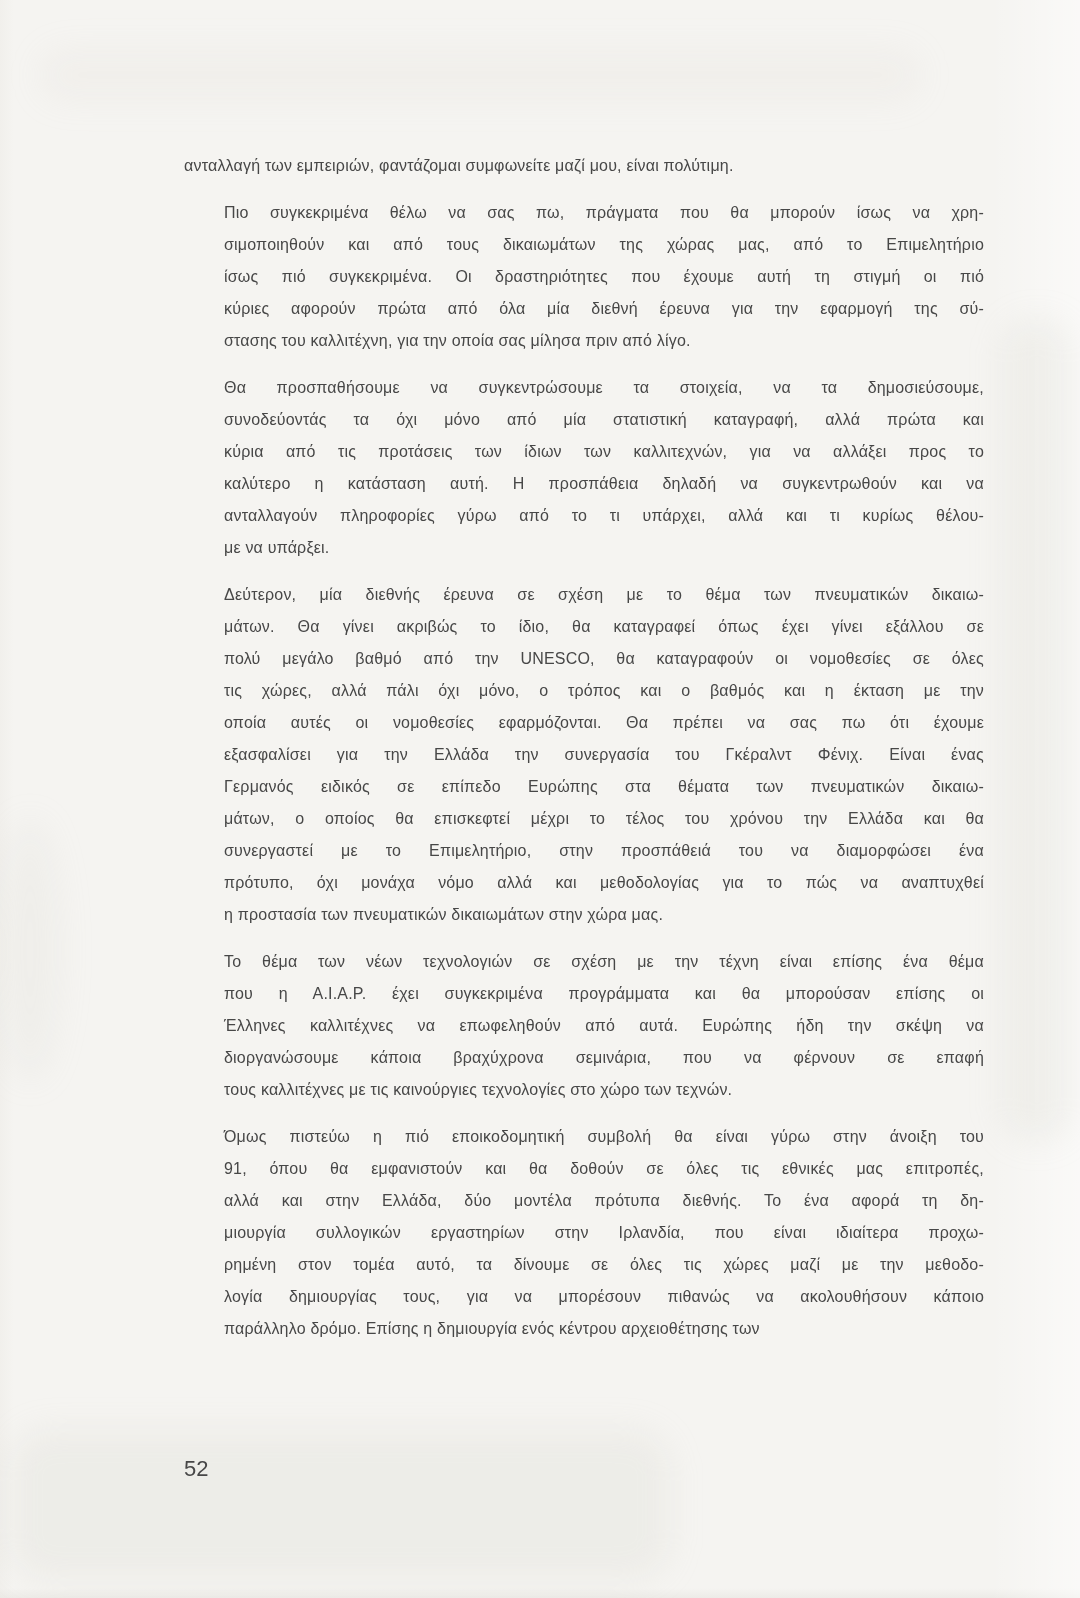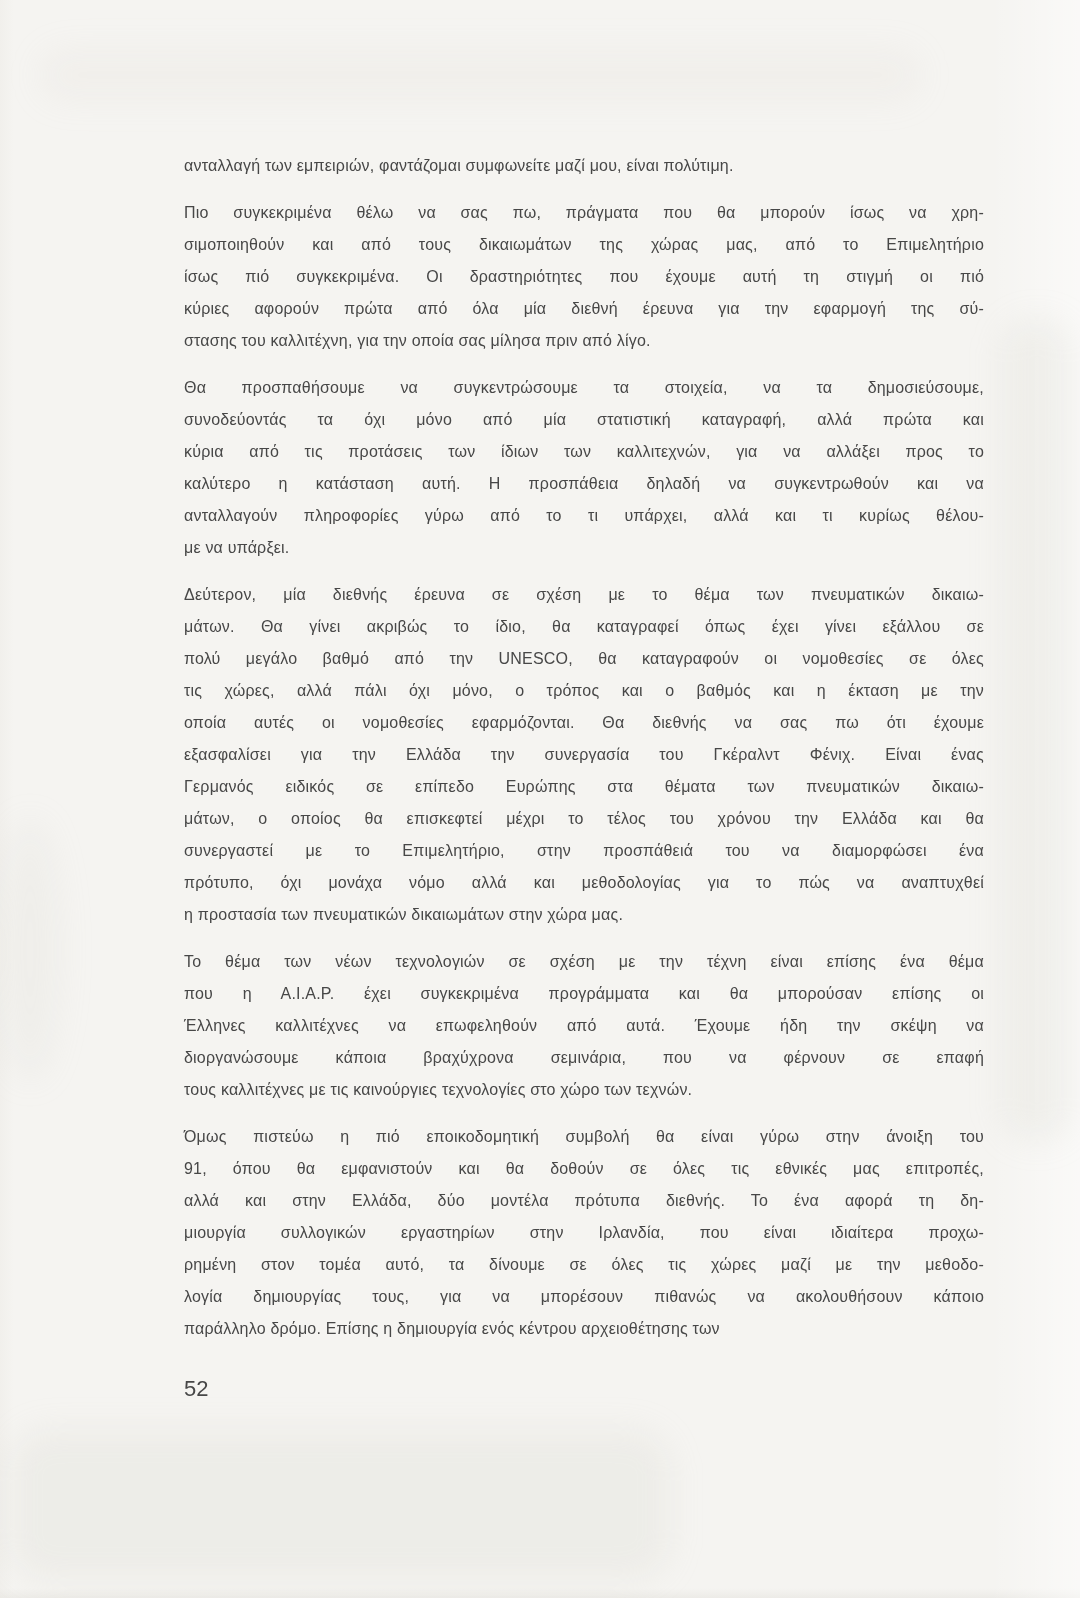--- a/index.html
+++ b/index.html
@@ -39,34 +39,34 @@
     position: absolute;
     left: 184px;
     top: 150px;
     width: 800px;
     color: #474747;
     font-size: 16px;
     line-height: 32px;
     letter-spacing: 0.2px;
   }
   .para { margin: 0; }
-  .para + .para { margin-top: 15px; }
+  .para + .para { margin-top: 15px; margin-left: 40px; }
   .ln {
     text-align: justify;
     text-align-last: justify;
     white-space: normal;
   }
   .ln.end {
     text-align: left;
     text-align-last: auto;
   }
   .page-number {
     position: absolute;
     left: 184px;
-    top: 1373px;
+    top: 1453px;
     color: #474747;
     font-size: 22px;
     line-height: 32px;
   }
 </style>
 </head>
 <body>
 
 <div class="page">
 
@@ -96,33 +96,33 @@
       <div class="ln">καλύτερο η κατάσταση αυτή. Η προσπάθεια δηλαδή να συγκεντρωθούν και να</div>
       <div class="ln">ανταλλαγούν πληροφορίες γύρω από το τι υπάρχει, αλλά και τι κυρίως θέλου-</div>
       <div class="ln end">με να υπάρξει.</div>
     </div>
 
     <div class="para">
       <div class="ln">Δεύτερον, μία διεθνής έρευνα σε σχέση με το θέμα των πνευματικών δικαιω-</div>
       <div class="ln">μάτων. Θα γίνει ακριβώς το ίδιο, θα καταγραφεί όπως έχει γίνει εξάλλου σε</div>
       <div class="ln">πολύ μεγάλο βαθμό από την UNESCO, θα καταγραφούν οι νομοθεσίες σε όλες</div>
       <div class="ln">τις χώρες, αλλά πάλι όχι μόνο, ο τρόπος και ο βαθμός και η έκταση με την</div>
-      <div class="ln">οποία αυτές οι νομοθεσίες εφαρμόζονται. Θα διεθνής να σας πω ότι έχουμε</div>
+      <div class="ln">οποία αυτές οι νομοθεσίες εφαρμόζονται. Θα πρέπει να σας πω ότι έχουμε</div>
       <div class="ln">εξασφαλίσει για την Ελλάδα την συνεργασία του Γκέραλντ Φένιχ. Είναι ένας</div>
       <div class="ln">Γερμανός ειδικός σε επίπεδο Ευρώπης στα θέματα των πνευματικών δικαιω-</div>
       <div class="ln">μάτων, ο οποίος θα επισκεφτεί μέχρι το τέλος του χρόνου την Ελλάδα και θα</div>
       <div class="ln">συνεργαστεί με το Επιμελητήριο, στην προσπάθειά του να διαμορφώσει ένα</div>
       <div class="ln">πρότυπο, όχι μονάχα νόμο αλλά και μεθοδολογίας για το πώς να αναπτυχθεί</div>
       <div class="ln end">η προστασία των πνευματικών δικαιωμάτων στην χώρα μας.</div>
     </div>
 
     <div class="para">
       <div class="ln">Το θέμα των νέων τεχνολογιών σε σχέση με την τέχνη είναι επίσης ένα θέμα</div>
       <div class="ln">που η Α.Ι.Α.Ρ. έχει συγκεκριμένα προγράμματα και θα μπορούσαν επίσης οι</div>
-      <div class="ln">Έλληνες καλλιτέχνες να επωφεληθούν από αυτά. Έχουμε ήδη την σκέψη να</div>
+      <div class="ln">Έλληνες καλλιτέχνες να επωφεληθούν από αυτά. Ευρώπης ήδη την σκέψη να</div>
       <div class="ln">διοργανώσουμε κάποια βραχύχρονα σεμινάρια, που να φέρνουν σε επαφή</div>
       <div class="ln end">τους καλλιτέχνες με τις καινούργιες τεχνολογίες στο χώρο των τεχνών.</div>
     </div>
 
     <div class="para">
       <div class="ln">Όμως πιστεύω η πιό εποικοδομητική συμβολή θα είναι γύρω στην άνοιξη του</div>
       <div class="ln">91, όπου θα εμφανιστούν και θα δοθούν σε όλες τις εθνικές μας επιτροπές,</div>
       <div class="ln">αλλά και στην Ελλάδα, δύο μοντέλα πρότυπα διεθνής. Το ένα αφορά τη δη-</div>
       <div class="ln">μιουργία συλλογικών εργαστηρίων στην Ιρλανδία, που είναι ιδιαίτερα προχω-</div>
       <div class="ln">ρημένη στον τομέα αυτό, τα δίνουμε σε όλες τις χώρες μαζί με την μεθοδο-</div>

